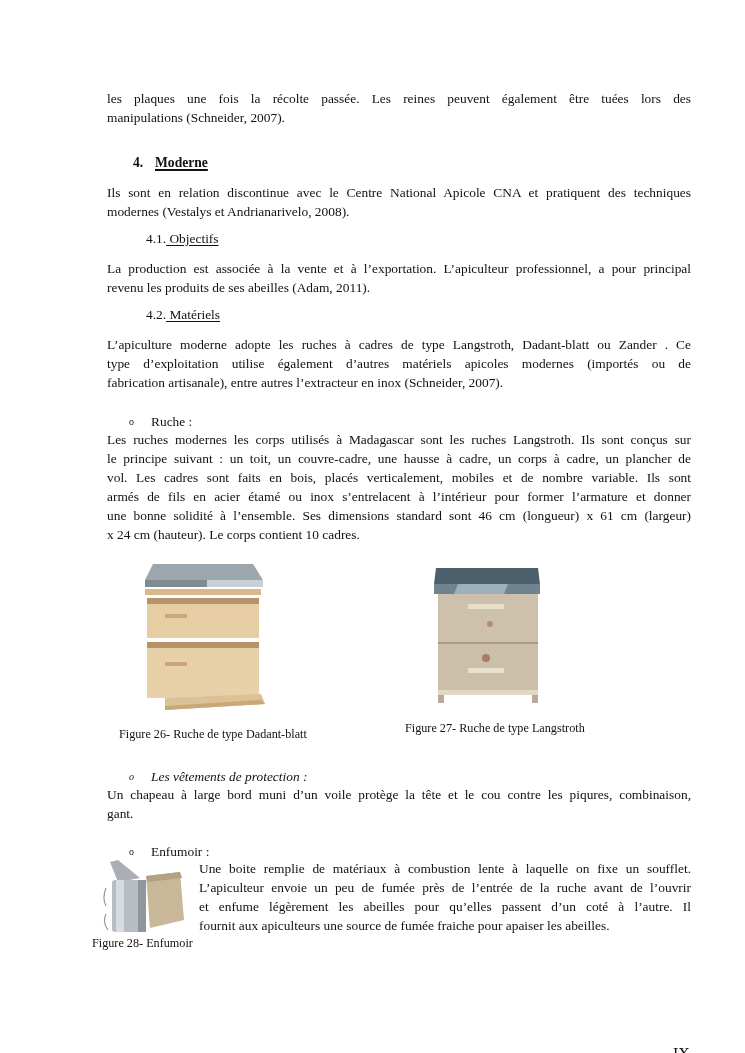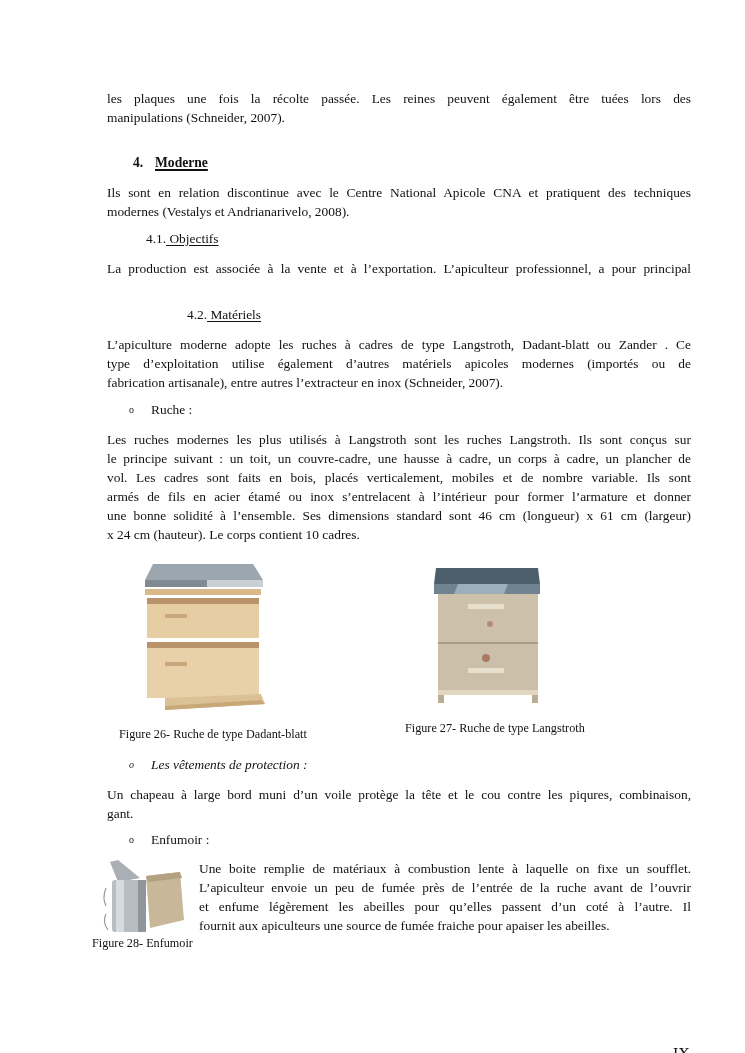--- a/index.html
+++ b/index.html
@@ -4,21 +4,21 @@
 <style>
   html, body { margin: 0; padding: 0; background: #ffffff; }
   body { width: 745px; height: 1053px; position: relative; overflow: hidden;
          font-family: "Liberation Serif", serif; color: #111; font-size: 13.4px; }
   .p { position: absolute; left: 107px; width: 584px; line-height: 19px; text-align: justify; margin: 0; }
   .h4 { position: absolute; left: 133px; font-weight: bold; font-size: 13.6px; }
   .h4 .num { display: inline-block; width: 22px; }
   .h4 .t { text-decoration: underline; text-decoration-thickness: 1.5px; text-underline-offset: 2px; text-align: right; }
   .sub { position: absolute; left: 146px; font-size: 13.4px; }
   .sub .t { text-decoration: underline; text-underline-offset: 2px; }
-  .bullet { position: absolute; left: 129px; font-size: 13.4px; }
+  .bullet { position: absolute; left: 129px; font-size: 13.4px; margin-top: 12px; }
   .bullet .b { display: inline-block; width: 22px; font-size: 10px; position: relative; top: -1px; }
   .cap { position: absolute; font-size: 12.2px; white-space: nowrap; }
   .fig { position: absolute; }
   .page-num { position: absolute; left: 673px; top: 1045px; font-size: 16px; }
   .just { text-align: justify; text-align-last: justify; }
 </style>
 </head>
 <body>
 
 <div class="p" style="top:89px;">
@@ -32,36 +32,37 @@
 <div class="p" style="top:183px;">
   <div class="just">Ils sont en relation discontinue avec le Centre National Apicole CNA et pratiquent des techniques</div>
   <div>modernes (Vestalys et Andrianarivelo, 2008).</div>
 </div>
 
 <div class="sub" style="top:231px;">
   <span>4.1.</span><span class="t"> Objectifs</span>
 </div>
 <div class="p" style="top:259px;">
   <div class="just">La production est associée à la vente et à l’exportation. L’apiculteur professionnel, a pour principal</div>
+  <div>revenu les produits de ses abeilles (Adam, 2011).</div>
 </div>
 
-<div class="sub" style="top:307px;margin-left:41px;">
+<div class="sub" style="top:307px;">
   <span>4.2.</span><span class="t"> Matériels</span>
 </div>
 <div class="p" style="top:335px;">
   <div class="just">L’apiculture moderne adopte les ruches à cadres de type Langstroth, Dadant-blatt ou Zander . Ce</div>
   <div class="just">type d’exploitation utilise également d’autres matériels apicoles modernes (importés ou de</div>
   <div>fabrication artisanale), entre autres l’extracteur en inox (Schneider, 2007).</div>
 </div>
 
 <div class="bullet" style="top:402px;">
   <span class="b">o</span><span>Ruche :</span>
 </div>
 <div class="p" style="top:430px;">
-  <div class="just">Les ruches modernes les plus utilisés à Langstroth sont les ruches Langstroth. Ils sont conçus sur</div>
+  <div class="just">Les ruches modernes les corps utilisés à Madagascar sont les ruches Langstroth. Ils sont conçus sur</div>
   <div class="just">le principe suivant : un toit, un couvre-cadre, une hausse à cadre, un corps à cadre, un plancher de</div>
   <div class="just">vol. Les cadres sont faits en bois, placés verticalement, mobiles et de nombre variable. Ils sont</div>
   <div class="just">armés de fils en acier étamé ou inox s’entrelacent à l’intérieur pour former l’armature et donner</div>
   <div class="just">une bonne solidité à l’ensemble. Ses dimensions standard sont 46 cm (longueur) x 61 cm (largeur)</div>
   <div>x 24 cm (hauteur). Le corps contient 10 cadres.</div>
 </div>
 
 <svg class="fig" style="left:135px; top:558px;" width="140" height="160" viewBox="0 0 140 160">
 
   <polygon points="18,6 118,6 128,22 10,22" fill="#9ca6ae"></polygon>

